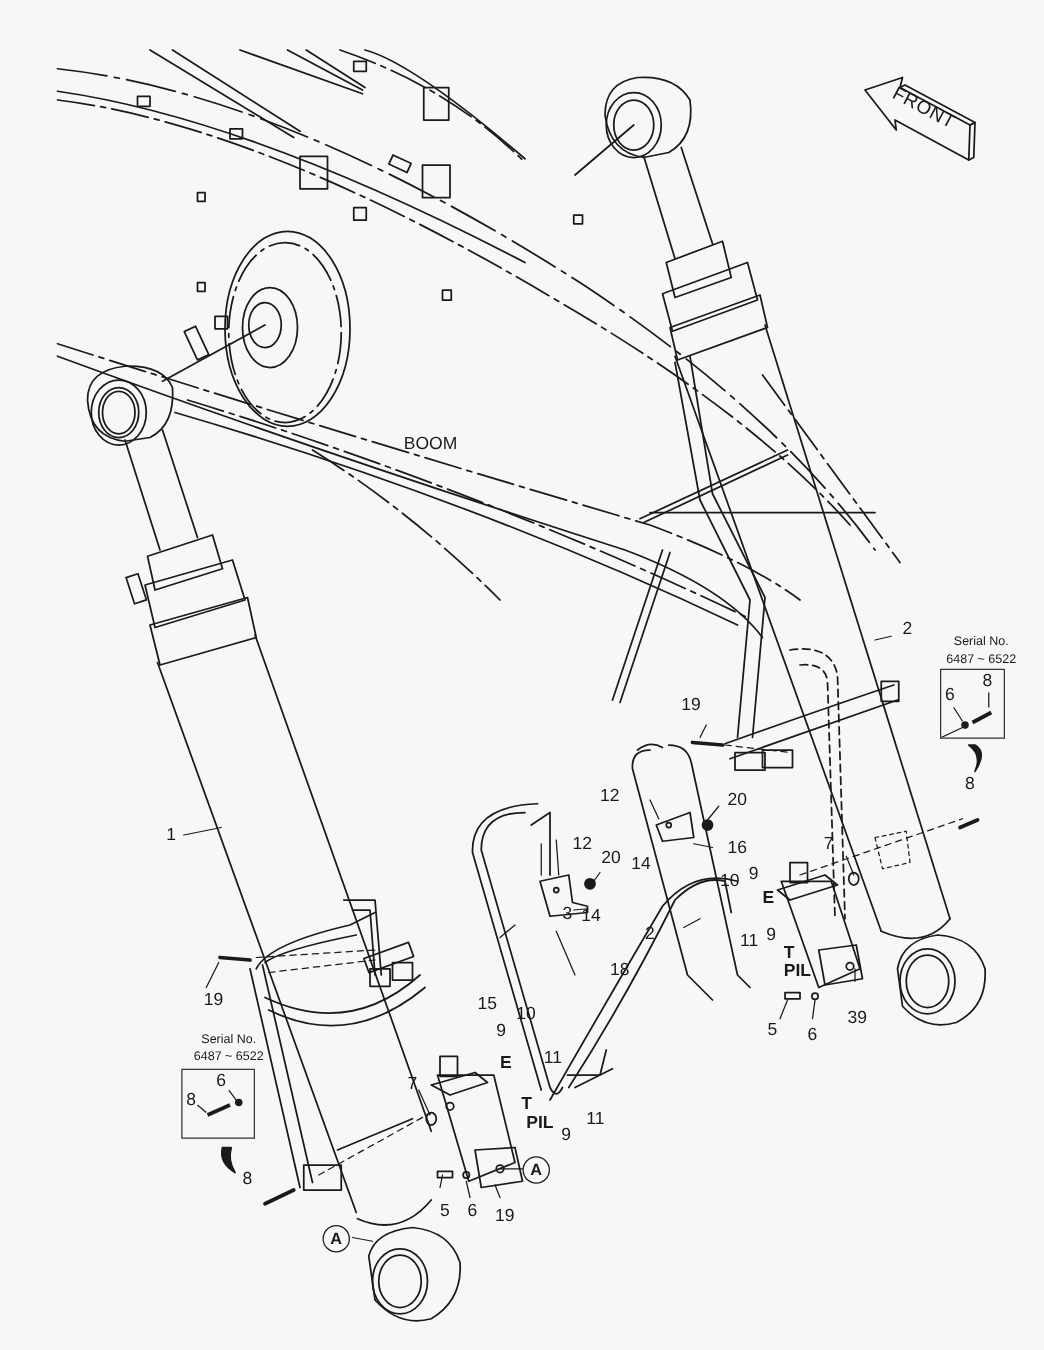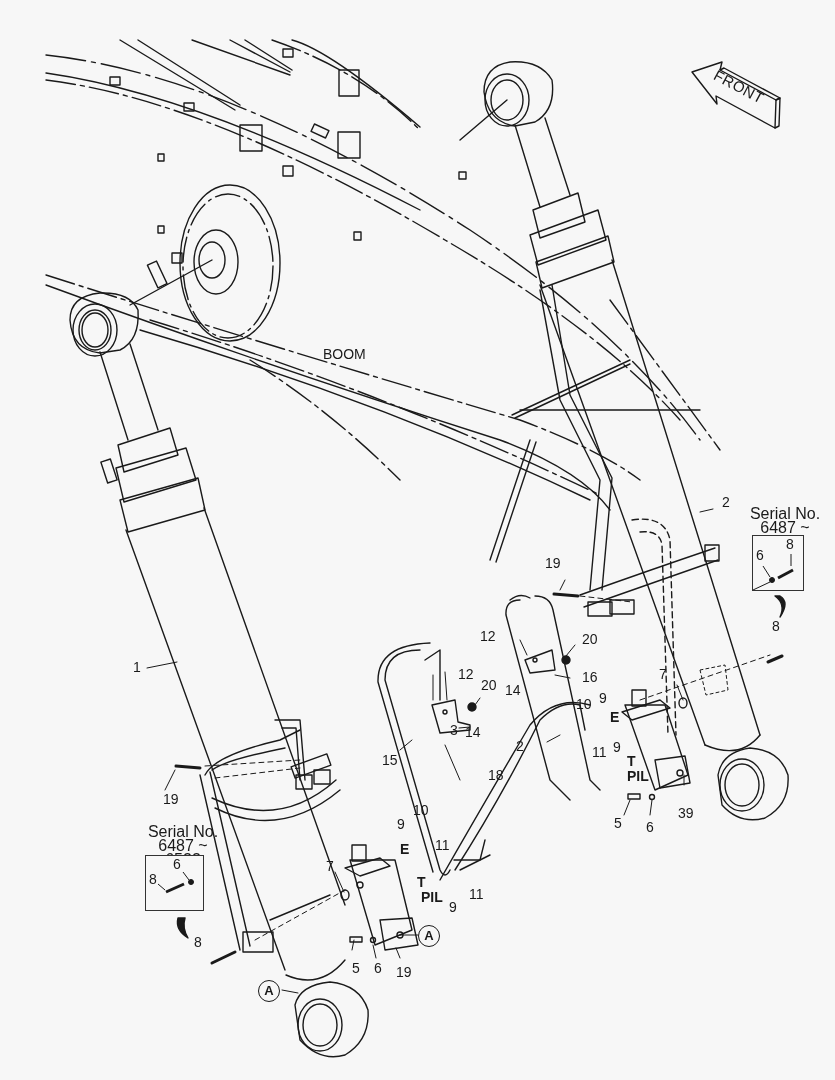--- a/index.html
+++ b/index.html
@@ -4,21 +4,21 @@
 <style>
   html, body { margin: 0; padding: 0; background: #f7f7f7; }
   body { width: 835px; height: 1080px; position: relative; overflow: hidden;
          font-family: "Liberation Sans", sans-serif; color: #1a1a1a; }
   #diagram { position: absolute; left: 0; top: 0; width: 835px; height: 1080px; }
   .lbl { position: absolute; font-size: 13px; line-height: 13px; white-space: nowrap; color: #1a1a1a; }
   .lbl.bold { font-weight: bold; font-size: 14px; }
   .lbl.big { font-size: 14px; }
   .circ { position: absolute; width: 20px; height: 20px; border: 1.4px solid #1a1a1a; border-radius: 50%;
           font-size: 13px; font-weight: bold; text-align: center; line-height: 20px; background: #f7f7f7; }
-  .serial { position: absolute; font-size: 16px; line-height: 14px; text-align: center; }
+  .serial { position: absolute; font-size: 10px; line-height: 14px; text-align: center; }
   .inset { position: absolute; border: 1.3px solid #333; background: #f7f7f7; }
   .front { position: absolute; left: 712px; top: 78px; font-size: 15px; font-weight: normal;
            transform: rotate(28deg); letter-spacing: 0.5px; }
 </style>
 </head>
 <body>
 
 <svg id="diagram" viewBox="0 0 835 1080" xmlns="http://www.w3.org/2000/svg" fill="none" stroke="#1a1a1a" stroke-width="1.4" stroke-linecap="round" stroke-linejoin="round">
 
   <g>
@@ -241,21 +241,21 @@
 
 <div class="front">FRONT</div>
 <div class="lbl big" style="left:323px;top:348px;">BOOM</div>
 
 <div class="lbl big" style="left:133px;top:661px;">1</div>
 <div class="lbl big" style="left:722px;top:496px;">2</div>
 <div class="lbl big" style="left:450px;top:724px;">3</div>
 <div class="lbl big" style="left:465px;top:726px;">14</div>
 <div class="lbl big" style="left:458px;top:668px;">12</div>
 <div class="lbl big" style="left:481px;top:679px;">20</div>
-<div class="lbl big" style="left:382px;top:754px;">15</div>
+<div class="lbl big" style="left:382px;top:796px;">15</div>
 <div class="lbl big" style="left:488px;top:769px;text-align:right;">18</div>
 <div class="lbl big" style="left:516px;top:740px;">2</div>
 <div class="lbl big" style="left:582px;top:671px;text-align:center;">16</div>
 <div class="lbl big" style="left:480px;top:630px;">12</div>
 <div class="lbl big" style="left:505px;top:684px;">14</div>
 <div class="lbl big" style="left:582px;top:633px;">20</div>
 <div class="lbl big" style="left:545px;top:557px;">19</div>
 <div class="lbl big" style="left:163px;top:793px;">19</div>
 
 <div class="lbl big" style="left:659px;top:668px;">7</div>

